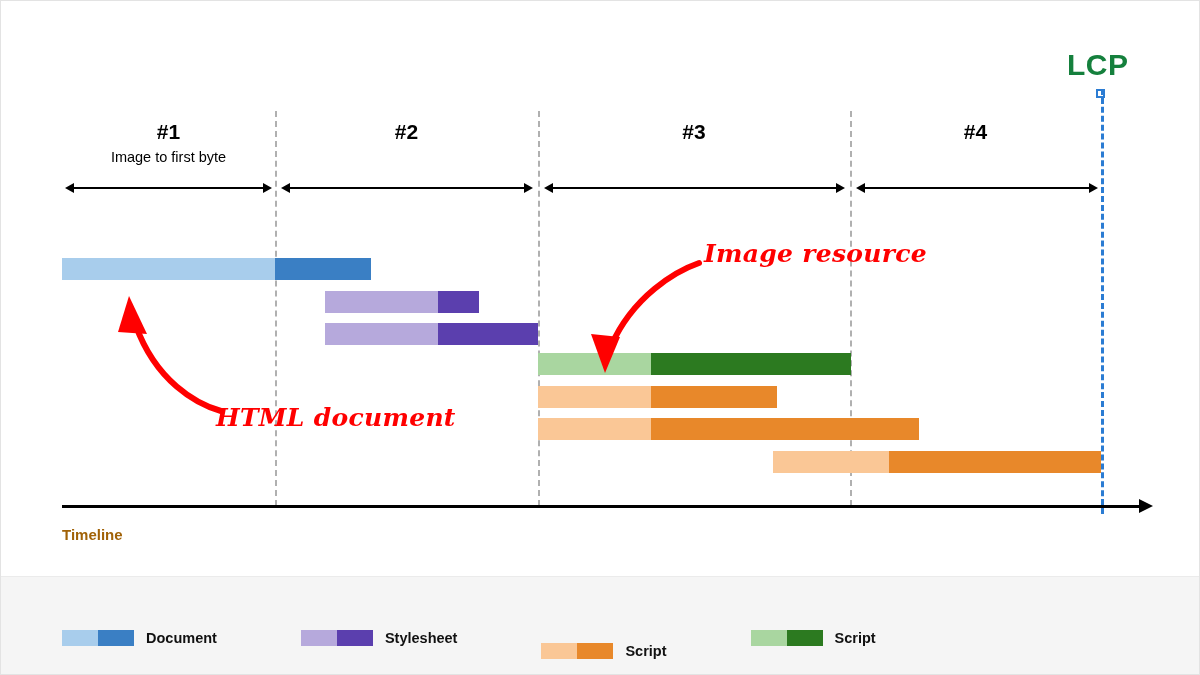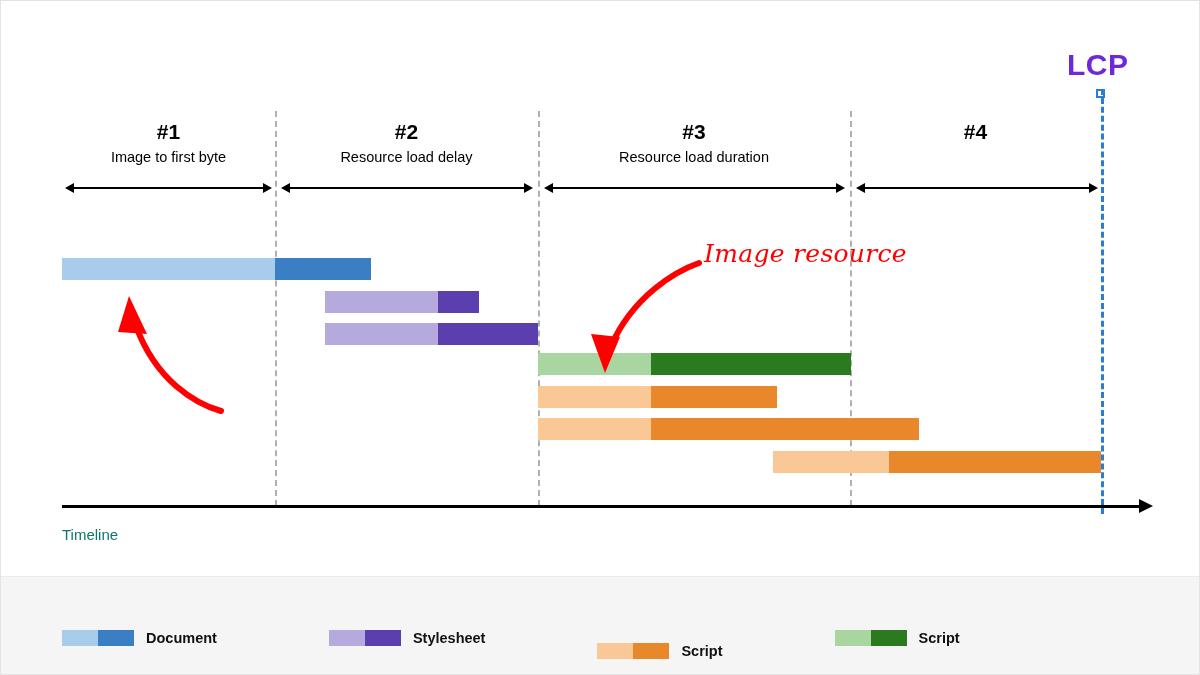--- a/index.html
+++ b/index.html
@@ -52,21 +52,21 @@
     width: 9px;
     height: 9px;
     border: 2px solid #2b7cd3;
     background: #ffffff;
     box-sizing: border-box;
   }
   .lcp-label {
     position: absolute;
     font-size: 30px;
     font-weight: 700;
-    color: #6d28d9;
+    color: #15803d;
     letter-spacing: 0.5px;
     white-space: nowrap;
   }
 
   
   .phase {
     position: absolute;
     top: 118px;
     text-align: center;
   }
@@ -136,31 +136,31 @@
     width: 0; height: 0;
     border-top: 7px solid transparent;
     border-bottom: 7px solid transparent;
     border-left: 14px solid #000000;
   }
   .axis-label {
     position: absolute;
     left: 61px;
     top: 525px;
     font-size: 15px;
-    font-weight: 400;
-    color: #0f766e;
+    font-weight: 700;
+    color: #a16207;
   }
 
   
   .annot {
     position: absolute;
     color: #ff0000;
     font-family: "DejaVu Serif", serif;
     font-style: italic;
-    font-weight: 400;
+    font-weight: 700;
     font-size: 25px;
     white-space: nowrap;
     letter-spacing: 0.3px;
   }
   .annot-arrow { position: absolute; }
 
   
   #legend {
     position: absolute;
     left: 0;
@@ -170,21 +170,20 @@
     background: #f5f5f5;
     border-top: 1px solid #ebebeb;
     box-sizing: border-box;
   }
   .legend-row {
     position: absolute;
     left: 61px;
     top: 39px;
     display: flex;
     align-items: center;
-    gap: 28px;
   }
   .legend-item {
     display: flex;
     align-items: center;
     margin-right: 50px;
   }
   .legend-swatch {
     display: flex;
     width: 72px;
     height: 16px;
@@ -212,25 +211,23 @@
     <div class="lcp-label" style="left:1066px; top:47px;">LCP</div>
     <div class="lcp-marker" style="left:1095px; top:88px;"></div>
     <div class="lcp-line" style="left:1100px;"></div>
 
     <div class="phase" style="left:61px; width:213px;">
       <div class="phase-num">#1</div>
       <div class="phase-name">Image to first byte</div>
     </div>
     <div class="phase" style="left:274px; width:263px;">
       <div class="phase-num">#2</div>
-      <div class="phase-name">Resource load delay</div>
     </div>
     <div class="phase" style="left:537px; width:312px;">
       <div class="phase-num">#3</div>
-      <div class="phase-name">Resource load duration</div>
     </div>
     <div class="phase" style="left:849px; width:251px;">
       <div class="phase-num">#4</div>
     </div>
 
     <div class="measure" style="left:64px; width:207px;">
       <div class="head left"></div>
       <div class="shaft"></div>
       <div class="head right"></div>
     </div>
@@ -282,20 +279,21 @@
 
     <div class="bar" style="left:772px; top:450px; width:328px;">
       <div class="seg pale" style="width:116px; background:#fac796;"></div>
       <div class="seg solid" style="width:212px; background:#e8882a;"></div>
     </div>
 
     <svg class="annot-arrow" style="left:100px; top:285px;" width="130" height="130" viewBox="0 0 130 130">
       <path d="M120 125 C 95 118, 55 95, 35 40" stroke="#ff0000" stroke-width="6" fill="none" stroke-linecap="round"></path>
       <polygon points="28,10 46,48 17,46" fill="#ff0000"></polygon>
     </svg>
+    <div class="annot" style="left:215px; top:402px;">HTML document</div>
 
     <svg class="annot-arrow" style="left:580px; top:250px;" width="130" height="130" viewBox="0 0 130 130">
       <path d="M118 12 C 95 20, 52 45, 30 95" stroke="#ff0000" stroke-width="6" fill="none" stroke-linecap="round"></path>
       <polygon points="24,122 10,83 39,86" fill="#ff0000"></polygon>
     </svg>
     <div class="annot" style="left:703px; top:238px;">Image resource</div>
 
     <div class="axis-line"></div>
     <div class="axis-arrow"></div>
     <div class="axis-label">Timeline</div>

